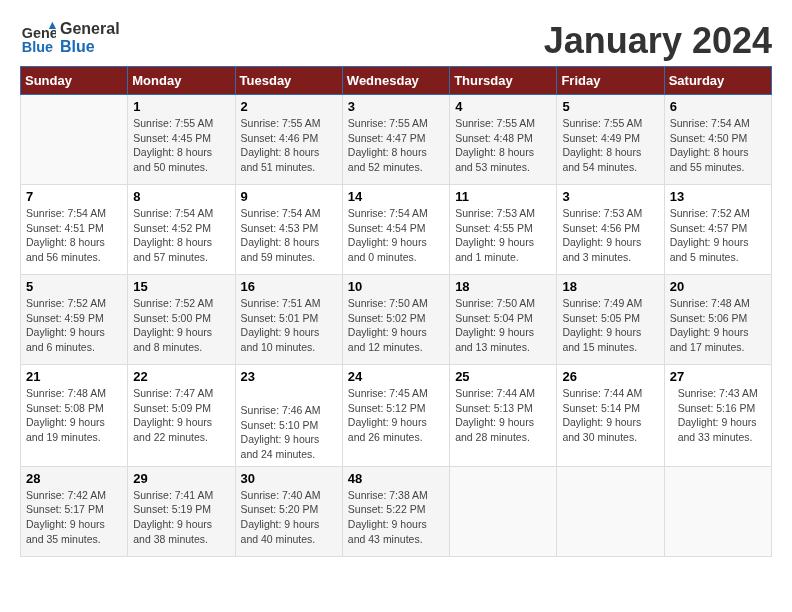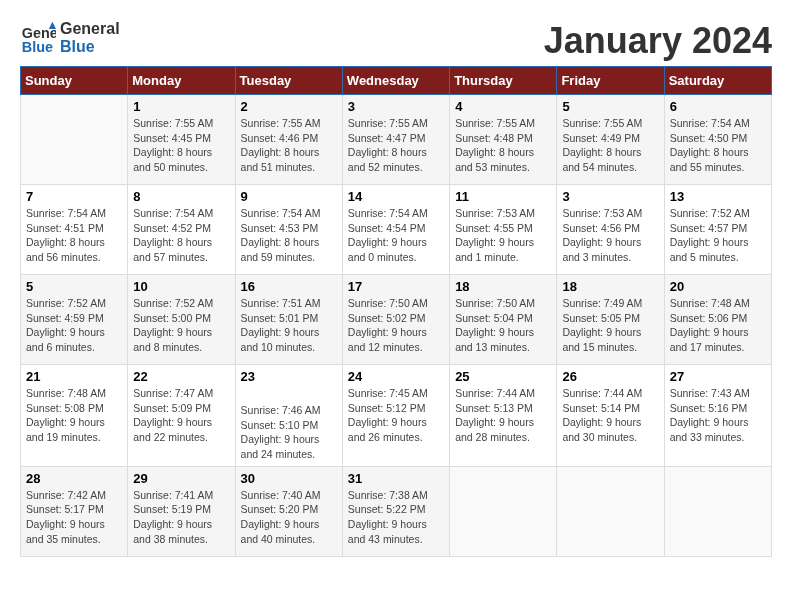--- a/index.html
+++ b/index.html
@@ -214,35 +214,35 @@
       </tr>
       <tr>
         <td>
           <div class="day-number">5</div>
           <div class="day-info" style="white-space: pre-line;">Sunrise: 7:52 AM
 Sunset: 4:59 PM
 Daylight: 9 hours
 and 6 minutes.</div>
         </td>
         <td>
-          <div class="day-number">10</div>
+          <div class="day-number">15</div>
           <div class="day-info" style="white-space: pre-line;">Sunrise: 7:52 AM
 Sunset: 5:00 PM
 Daylight: 9 hours
 and 8 minutes.</div>
         </td>
         <td>
           <div class="day-number">16</div>
           <div class="day-info" style="white-space: pre-line;">Sunrise: 7:51 AM
 Sunset: 5:01 PM
 Daylight: 9 hours
 and 10 minutes.</div>
         </td>
         <td>
-          <div class="day-number">17</div>
+          <div class="day-number">10</div>
           <div class="day-info" style="white-space: pre-line;">Sunrise: 7:50 AM
 Sunset: 5:02 PM
 Daylight: 9 hours
 and 12 minutes.</div>
         </td>
         <td>
           <div class="day-number">18</div>
           <div class="day-info" style="white-space: pre-line;">Sunrise: 7:50 AM
 Sunset: 5:04 PM
 Daylight: 9 hours
@@ -301,21 +301,21 @@
         </td>
         <td>
           <div class="day-number">26</div>
           <div class="day-info" style="white-space: pre-line;">Sunrise: 7:44 AM
 Sunset: 5:14 PM
 Daylight: 9 hours
 and 30 minutes.</div>
         </td>
         <td>
           <div class="day-number">27</div>
-          <div class="day-info" style="white-space: pre-line;">Sunrise: 7:43 AM
+          <div class="day-info" style="white-space: pre-line; margin-left: 8px;">Sunrise: 7:43 AM
 Sunset: 5:16 PM
 Daylight: 9 hours
 and 33 minutes.</div>
         </td>
       </tr>
       <tr>
         <td>
           <div class="day-number">28</div>
           <div class="day-info" style="white-space: pre-line;">Sunrise: 7:42 AM
 Sunset: 5:17 PM
@@ -330,21 +330,21 @@
 and 38 minutes.</div>
         </td>
         <td>
           <div class="day-number">30</div>
           <div class="day-info" style="white-space: pre-line;">Sunrise: 7:40 AM
 Sunset: 5:20 PM
 Daylight: 9 hours
 and 40 minutes.</div>
         </td>
         <td>
-          <div class="day-number">31</div>
+          <div class="day-number">48</div>
           <div class="day-info" style="white-space: pre-line;">Sunrise: 7:38 AM
 Sunset: 5:22 PM
 Daylight: 9 hours
 and 43 minutes.</div>
         </td>
         <td class="empty-cell"></td>
         <td class="empty-cell"></td>
         <td class="empty-cell"></td>
       </tr>
     </tbody>

